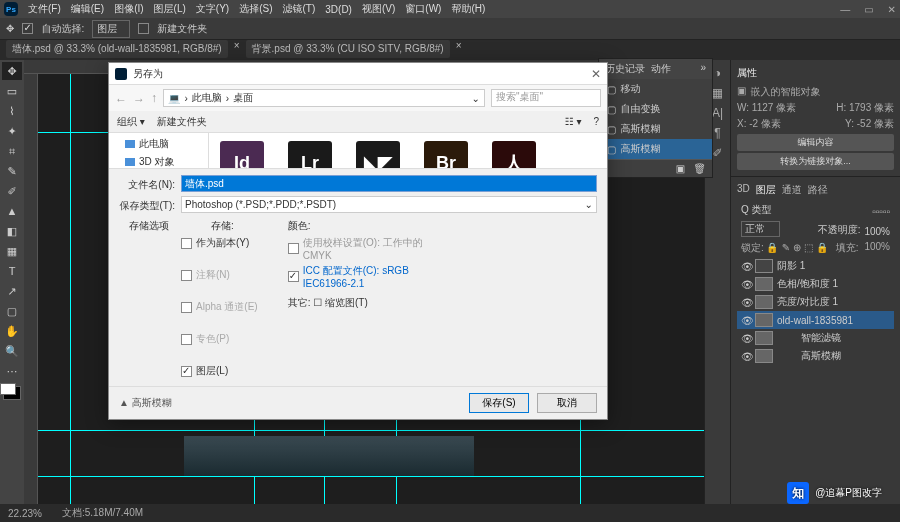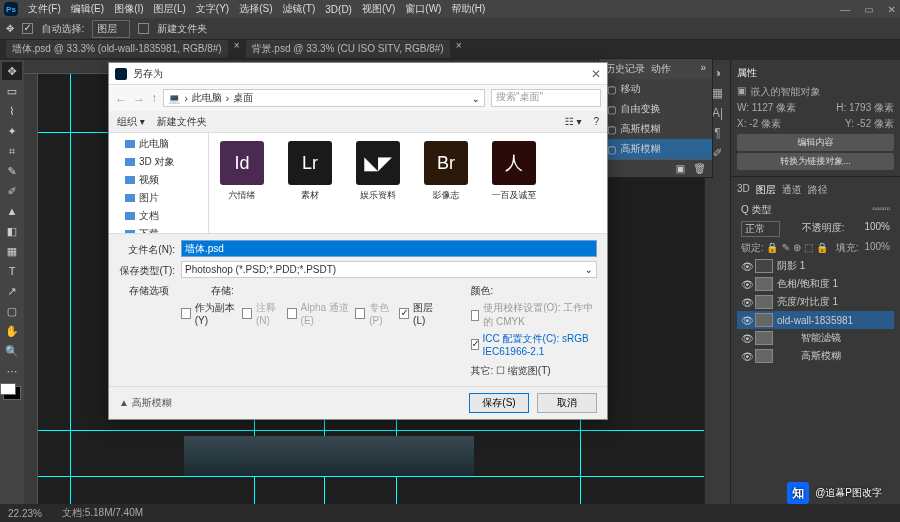--- a/index.html
+++ b/index.html
@@ -53,40 +53,40 @@
 .dlg-nav .arr{color:#999;font-size:12px}
 .dlg-nav .crumb{flex:1;border:1px solid #ccc;background:#fff;height:18px;display:flex;align-items:center;padding:0 4px;gap:4px;font-size:10px}
 .dlg-nav .search{width:110px;border:1px solid #ccc;background:#fff;height:18px;padding:0 4px;font-size:10px;color:#999}
 .dlg-tb{height:22px;display:flex;align-items:center;padding:0 8px;gap:12px;font-size:10px;border-bottom:1px solid #ddd}
 .dlg-body{flex:1;display:flex;overflow:hidden}
 .dlg-tree{width:100px;background:#fff;border-right:1px solid #ddd;padding:2px 0;overflow:auto}
 .tree-item{padding:2px 4px 2px 16px;font-size:10px;display:flex;align-items:center;gap:4px;cursor:pointer}
 .tree-item .fi{width:10px;height:8px;display:inline-block}
 .dlg-files{flex:1;background:#fff;padding:8px;display:flex;gap:18px;align-items:flex-start}
 .file{display:flex;flex-direction:column;align-items:center;gap:4px;width:50px;cursor:pointer}
-.file .ic{width:44px;height:44px;display:flex;align-items:center;justify-content:center;font-weight:normal;font-size:18px;color:#fff;border-radius:3px}
+.file .ic{width:44px;height:44px;display:flex;align-items:center;justify-content:center;font-weight:bold;font-size:18px;color:#fff;border-radius:3px}
 .file .lbl{font-size:9px;text-align:center}
 .dlg-fields{padding:4px 10px;background:#f0f0f0;border-top:1px solid #ddd}
 .fld-row{display:flex;align-items:flex-end;gap:6px;padding:2px 0}
 .fld-row label{width:56px;text-align:right;font-size:10px}
 .fld-row .inp{flex:1;border:1px solid #7a9fd4;background:#fff;height:17px;padding:1px 3px;font-size:10px}
 .fld-row .inp.sel{background:#0078d7;color:#fff}
 .fld-row .dd{flex:1;border:1px solid #ccc;background:#fff;height:17px;padding:0 3px;font-size:10px;display:flex;align-items:center}
 .save-opts{display:flex;gap:30px;padding:4px 0 4px 62px;font-size:10px}
 .save-opts .col{display:flex;flex-direction:column;gap:3px}
 .ck{display:flex;gap:4px;align-items:center}
 .cbox{width:11px;height:11px;border:1px solid #888;background:#fff;position:relative}
 .cbox.on::after{content:"✓";position:absolute;top:-2px;left:0;font-size:10px}
 .dlg-ftr{display:flex;justify-content:flex-end;align-items:center;gap:8px;padding:6px 10px;border-top:1px solid #ddd}
 .dlg-ftr .hide{margin-right:auto;font-size:10px;color:#555}
 .dlg-btn{min-width:60px;height:20px;border:1px solid #aaa;background:#e8e8e8;font-size:10px;cursor:pointer}
 .dlg-btn.pri{border:1px solid #0078d7}
 .wm{position:absolute;bottom:18px;right:18px;color:#fff;font-size:18px;display:flex;align-items:center;gap:6px;z-index:8;text-shadow:0 0 3px #000}
 .wm .zh{width:22px;height:22px;background:#0a66ff;color:#fff;display:flex;align-items:center;justify-content:center;border-radius:3px;font-weight:bold;font-size:12px}
-.lay-ctrl{display:flex;gap:20px;align-items:flex-start;padding:2px 4px;font-size:9px}
+.lay-ctrl{display:flex;gap:4px;align-items:flex-end;padding:2px 4px;font-size:9px}
 .lay-lock{display:flex;gap:6px;padding:2px 4px;font-size:9px;color:#aaa}
 </style>
 </head>
 <body>
 
 <div class="menubar">
   <div class="ps">Ps</div>
   <span>文件(F)</span>
   <span>编辑(E)</span>
   <span>图像(I)</span>
@@ -342,21 +342,21 @@
           <span style="margin-left:auto">⌄</span>
         </div>
     </div>
     <div class="save-opts">
       <div class="col">
         <div style="margin-left:-52px;display:flex;gap:6px">
             <span>存储选项</span>
             <span style="width:30px"></span>
             <span>存储:</span>
           </div>
-        <div id="saveopts1" style="display:flex;flex-direction:row;gap:2px">
+        <div id="saveopts1" style="display:flex;flex-direction:column;gap:18px">
             <div class="ck">
               <span class="cbox"></span>
               <span>作为副本(Y)</span>
             </div>
             <div class="ck" style="color: rgb(170, 170, 170);">
               <span class="cbox"></span>
               <span>注释(N)</span>
             </div>
             <div class="ck" style="color: rgb(170, 170, 170);">
               <span class="cbox"></span>

